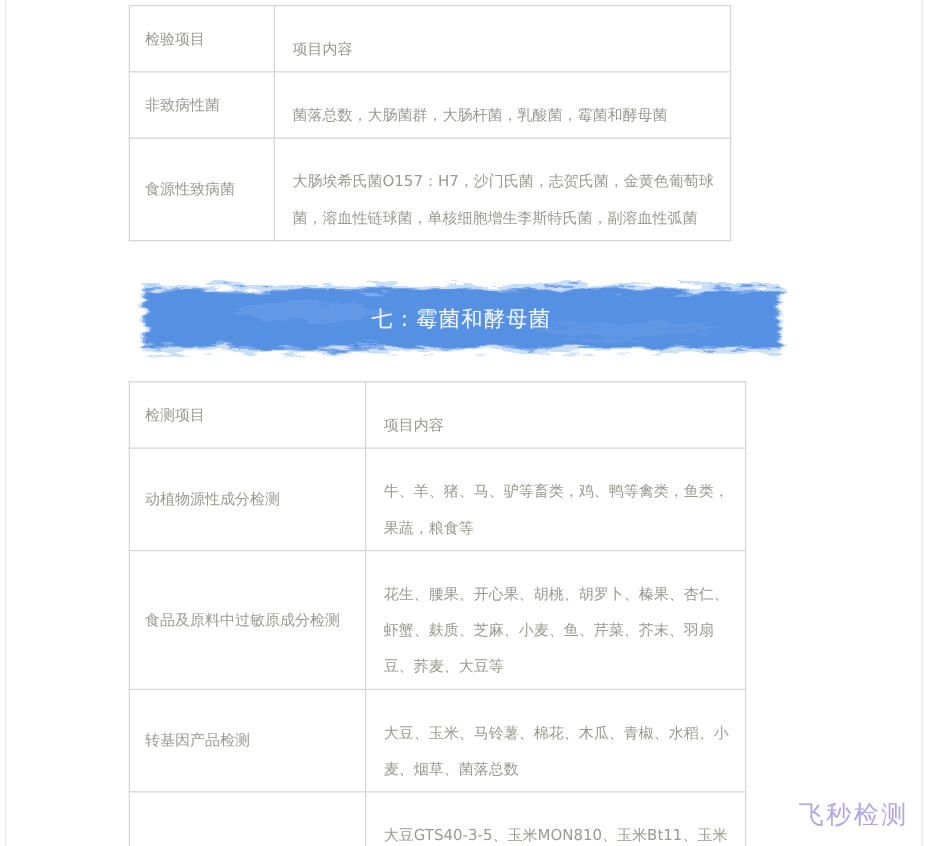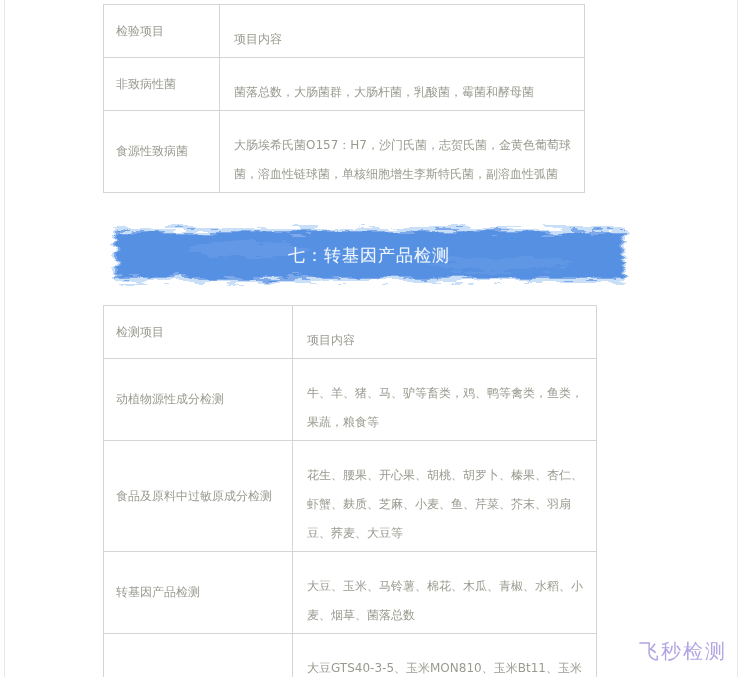--- a/index.html
+++ b/index.html
@@ -108,21 +108,21 @@
         </filter>
       </defs>
       <g filter="url(#brushA)">
         <rect x="14" y="9" width="512" height="54" opacity="0.55" fill="#9cc3f1"></rect>
         <rect x="16" y="12" width="508" height="48" opacity="0.85" fill="#6f9fe8"></rect>
         <rect x="18" y="14" width="504" height="44" fill="#5590e3"></rect>
         <ellipse cx="150" cy="30" rx="60" ry="8" fill="#7fa9ea" opacity="0.35"></ellipse>
         <ellipse cx="400" cy="45" rx="70" ry="7" fill="#7fa9ea" opacity="0.3"></ellipse>
       </g>
     </svg>
-    <span class="banner-title">七：转基因产品检测</span>
+    <span class="banner-title">七：霉菌和酵母菌</span>
   </div>
 
   <table class="spec" id="table2">
     <colgroup>
         <col class="col1">
         <col class="col2">
       </colgroup>
     <tbody>
         <tr class="hrow">
       <td class="c1">检测项目</td>

